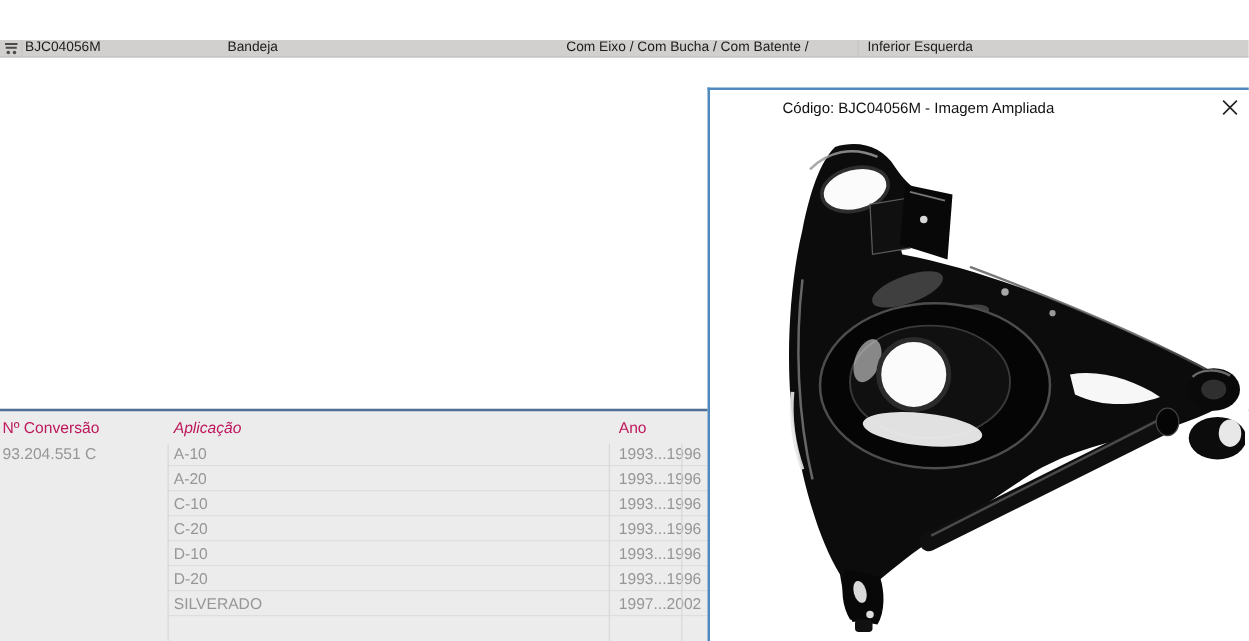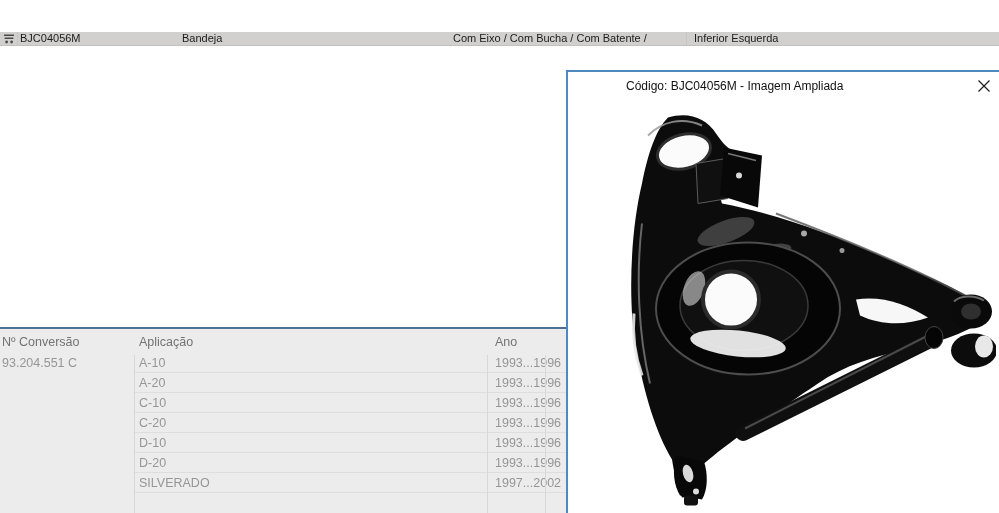--- a/index.html
+++ b/index.html
@@ -15,22 +15,22 @@
   .tb-sep{position:absolute;top:0;width:1px;height:13px;background:#c6c5c3;}
   .tb-code{left:20px;}
   .tb-name{left:182px;text-align:right;}
   .tb-specs{left:453px;}
   .tb-side{left:694px;}
 
   
   .apptable{position:absolute;left:0;top:327px;width:999px;height:186px;
             background:#ececec;border-top:2px solid #4f7095;font-size:12.5px;}
   .thead{position:relative;height:24px;}
-  .thead span{position:absolute;top:0;height:24px;line-height:26px;color:#737373;white-space:nowrap;}
-  .h1{left:2px;} .h2{left:139px;} .h3{left:495px;}
+  .thead span{position:absolute;top:0;height:24px;line-height:26px;color:#be185d;white-space:nowrap;}
+  .h1{left:2px;} .h2{left:139px;font-style:italic;} .h3{left:495px;}
   .brandrow{position:relative;height:18px;}
   .brandrow span{position:absolute;top:0;height:18px;line-height:17px;color:#e2622d;white-space:nowrap;}
   .trow{position:relative;height:20px;}
   .trow::after{content:'';position:absolute;left:134px;right:431px;bottom:0;height:1px;background:#dedede;}
   .trow span{position:absolute;top:0;height:20px;line-height:20px;color:#969696;white-space:nowrap;}
   .c1{left:2px;} .c2{left:139px;} .c3{left:495px;}
   .vdiv{position:absolute;top:26px;bottom:0;width:1px;background:#d8d8d8;}
   .vd1{left:134px;} .vd2{left:487px;} .vd3{left:545px;}
 
   

